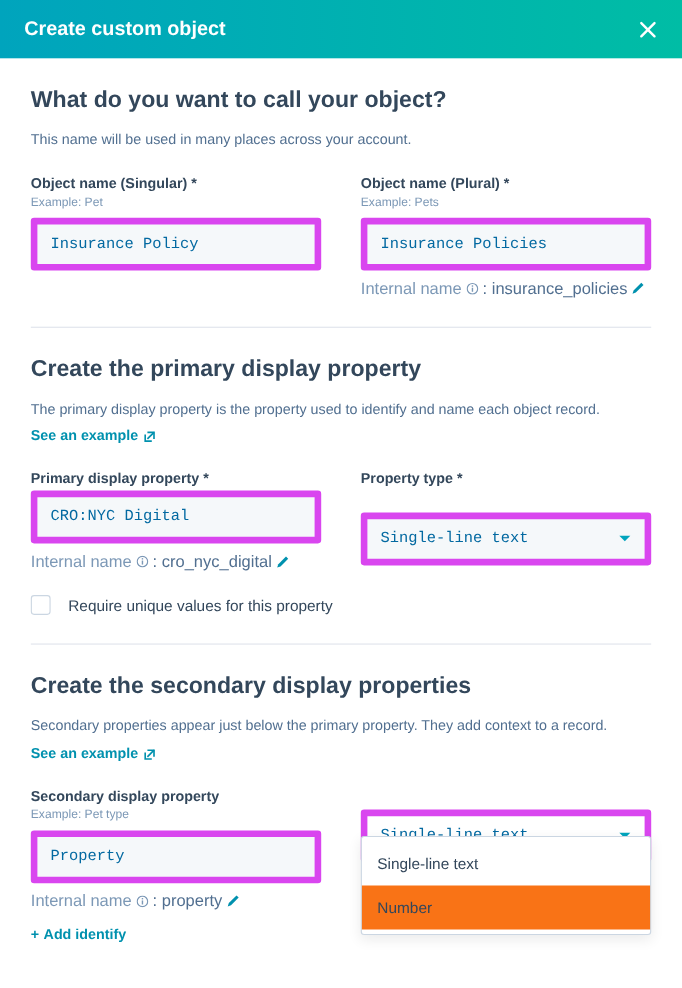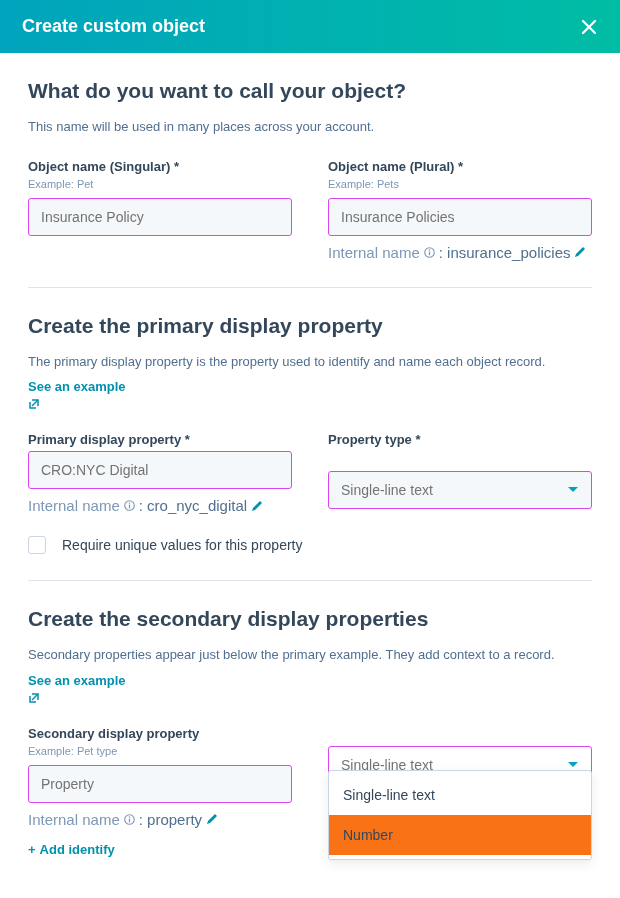--- a/index.html
+++ b/index.html
@@ -11,34 +11,35 @@
     display: flex;
     align-items: center;
     justify-content: space-between;
     padding: 16px 22px;
   }
   .header h1 { font-size: 18px; font-weight: 600; }
   .close-icon svg { display: block; }
   .body { padding: 26px 28px 40px 28px; }
   .section-title { font-size: 21px; font-weight: 600; color: #33475b; margin-bottom: 14px; }
   .description { font-size: 13px; color: #516f90; line-height: 1.5; margin-bottom: 6px; }
-  .link { color: #0091ae; font-weight: 600; font-size: 13px; cursor: pointer; display: inline-flex; align-items: flex-start; gap: 4px; flex-direction: column; }
+  .link { color: #0091ae; font-weight: 600; font-size: 13px; cursor: pointer; display: inline-flex; align-items: flex-end; gap: 4px; }
   .link svg { display: inline-block; }
   .row { display: flex; gap: 36px; margin-top: 22px; align-items: flex-start; }
   .col { flex: 1; min-width: 0; }
   .field-label { font-size: 13px; font-weight: 600; color: #33475b; margin-bottom: 4px; }
   .example { font-size: 11px; color: #7c98b6; margin-bottom: 8px; }
   .input, .select {
     width: 100%;
     background: #f5f8fa;
-    border: 1px solid #d946ef;
+    border: 6px solid #d946ef;
     border-radius: 3px;
     padding: 10px 12px;
     font-size: 14px;
-    color: #737373;
+    color: #0369a1;
+    font-family: Liberation Mono, monospace;
   }
   .select { display: flex; align-items: center; justify-content: space-between; cursor: pointer; }
   .select .caret { color: #00a4bd; }
   .internal-name { font-size: 15px; color: #7c98b6; margin-top: 8px; display: flex; align-items: center; gap: 4px; flex-wrap: wrap; }
   .internal-name .mono { color: #516f90; }
   .pencil-icon, .info-icon { color: #0091ae; display: inline-flex; }
   .divider { border: none; border-top: 1px solid #dfe3eb; margin: 26px 0; }
   .checkbox-row { display: flex; align-items: center; gap: 16px; margin-top: 22px; font-size: 14px; color: #33475b; }
   .checkbox {
     width: 18px; height: 18px; border: 1px solid #cbd6e2; border-radius: 3px; background: #fff;
@@ -167,21 +168,21 @@
 
     <div class="checkbox-row">
       <div class="checkbox"></div>
       <span>Require unique values for this property</span>
     </div>
 
     <hr class="divider">
 
     
     <h2 class="section-title">Create the secondary display properties</h2>
-    <p class="description">Secondary properties appear just below the primary example. They add context to a record.</p>
+    <p class="description">Secondary properties appear just below the primary property. They add context to a record.</p>
     <span class="link">
       <span>See an example</span>
       <svg width="12" height="12" viewBox="0 0 12 12" fill="none" stroke="#0091ae" stroke-width="1.5">
           <path d="M4 2h6v6"></path>
           <path d="M10 2L4 8"></path>
           <path d="M8 10H2V4"></path>
         </svg>
     </span>
 
     <div class="row">

